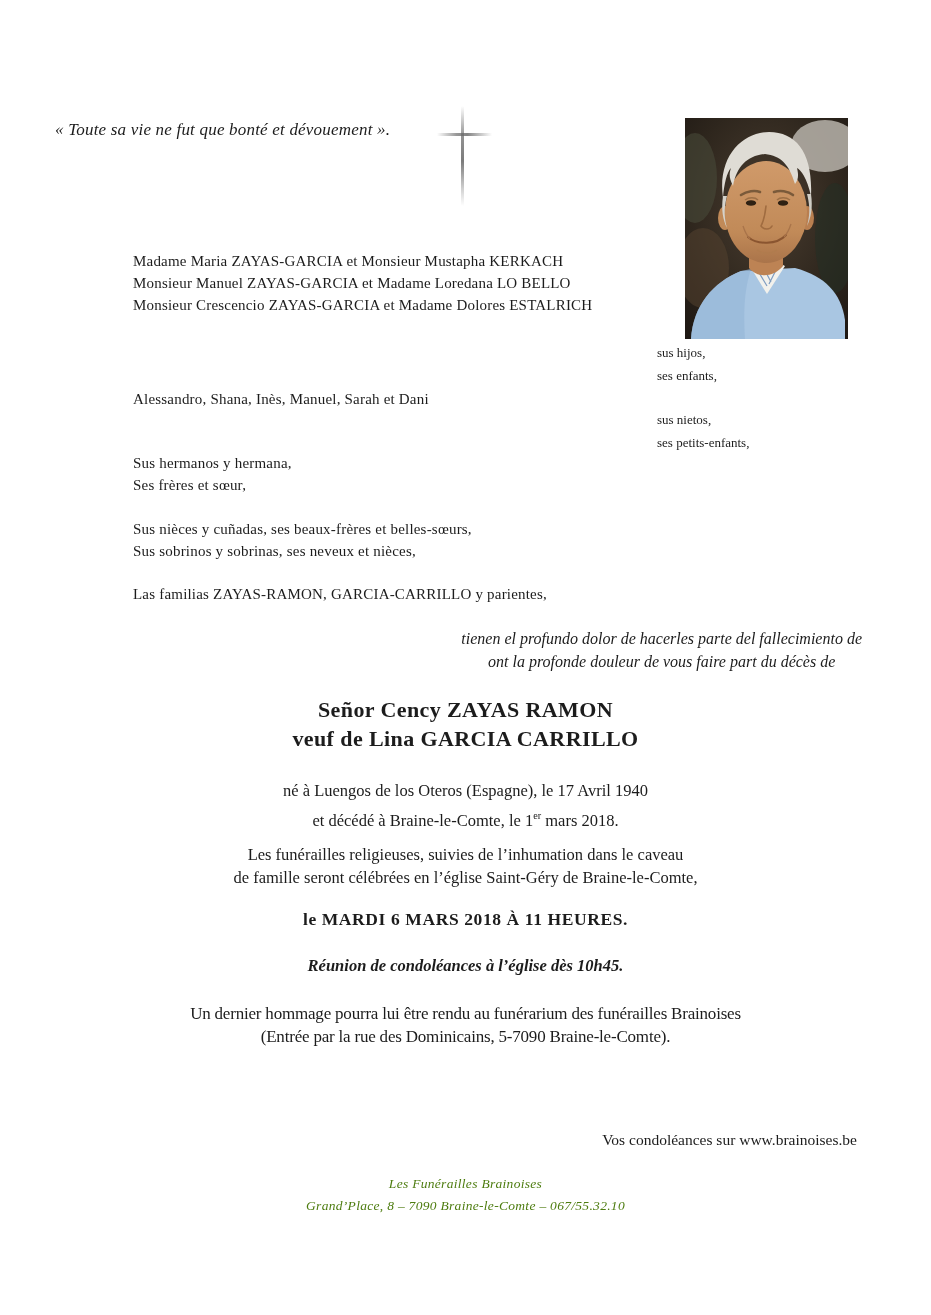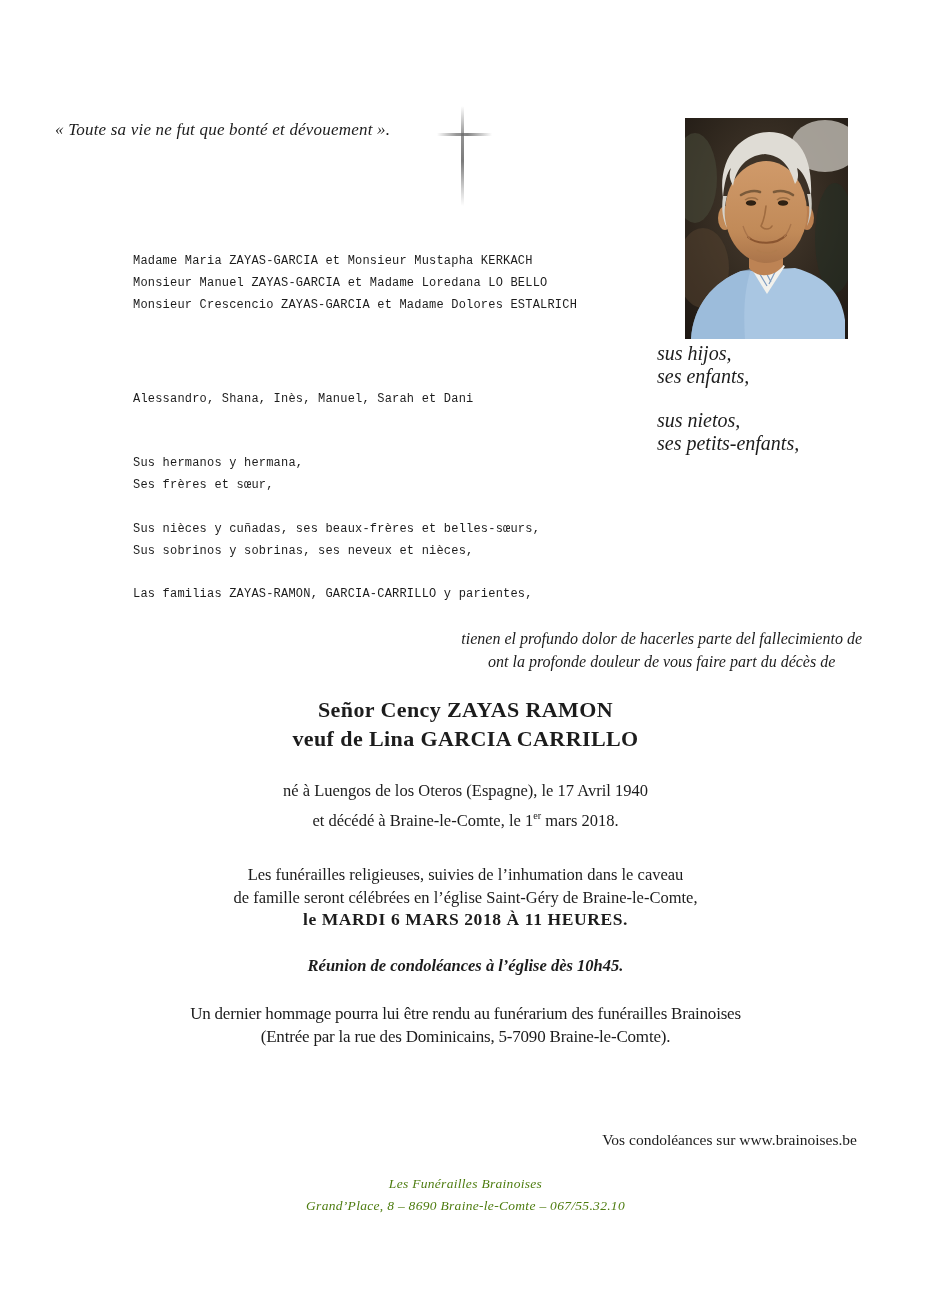--- a/index.html
+++ b/index.html
@@ -35,30 +35,29 @@
     background: linear-gradient(to right,
       rgba(160,160,160,0) 0%, rgba(110,110,110,0.7) 35%,
       rgba(100,100,100,0.8) 55%, rgba(160,160,160,0) 100%);
   }
 
   .photo {
     left: 685px; top: 118px; width: 163px; height: 221px;
     overflow: hidden;
   }
 
-  .body-text { font-size: 12px; line-height: 22.2px; letter-spacing: 0.2px; font-family: Liberation Mono, monospace; }
+  .body-text { font-size: 15px; line-height: 22.2px; letter-spacing: 0.2px; }
   .children-block   { left: 133px; top: 250px; }
   .grandchildren    { left: 133px; top: 388px; }
   .siblings-block   { left: 133px; top: 452px; }
   .inlaws-block     { left: 133px; top: 518px; }
   .families-line    { left: 133px; top: 583px; }
 
   .rel-label {
-    font-style: italic;
-    font-size: 20px; line-height: 22.5px;
+    font-size: 13px; line-height: 22.5px;
     left: 657px;
   }
   .label-children      { top: 342px; }
   .label-grandchildren { top: 409px; }
 
   .bilingual {
     right: 69px; top: 628px;
     text-align: center;
     font-style: italic;
     font-size: 16px; line-height: 22.5px;
@@ -67,21 +66,21 @@
   .centered { left: 0; width: 100%; text-align: center; }
 
   .deceased {
     top: 696px;
     font-weight: bold;
     font-size: 22px; line-height: 28.5px;
     letter-spacing: 0.4px;
   }
   .birth-death { top: 778px; font-size: 16.5px; line-height: 25px; }
   .birth-death sup { font-size: 0.62em; }
-  .funeral     { top: 843px; font-size: 16.5px; line-height: 23px; margin-top: 20px; }
+  .funeral     { top: 843px; font-size: 16.5px; line-height: 23px; }
   .date-line   {
     top: 909px;
     font-weight: bold;
     font-size: 17.5px;
     letter-spacing: 0.6px;
   }
   .gathering-line {
     top: 956px;
     font-weight: bold; font-style: italic;
     font-size: 16.5px;
@@ -230,16 +229,16 @@
 
   <div class="abs centered tribute">
     <div>Un dernier hommage pourra lui être rendu au funérarium des funérailles Brainoises</div>
     <div>(Entrée par la rue des Dominicains, 5-7090 Braine-le-Comte).</div>
   </div>
 
   <div class="abs condolences-online">Vos condoléances sur www.brainoises.be</div>
 
   <div class="abs centered footer">
     <div>Les Funérailles Brainoises</div>
-    <div>Grand’Place, 8 – 8690 Braine-le-Comte – 067/55.32.10</div>
+    <div>Grand’Place, 8 – 7090 Braine-le-Comte – 067/55.32.10</div>
   </div>
 
 </div>
 
 </body></html>

